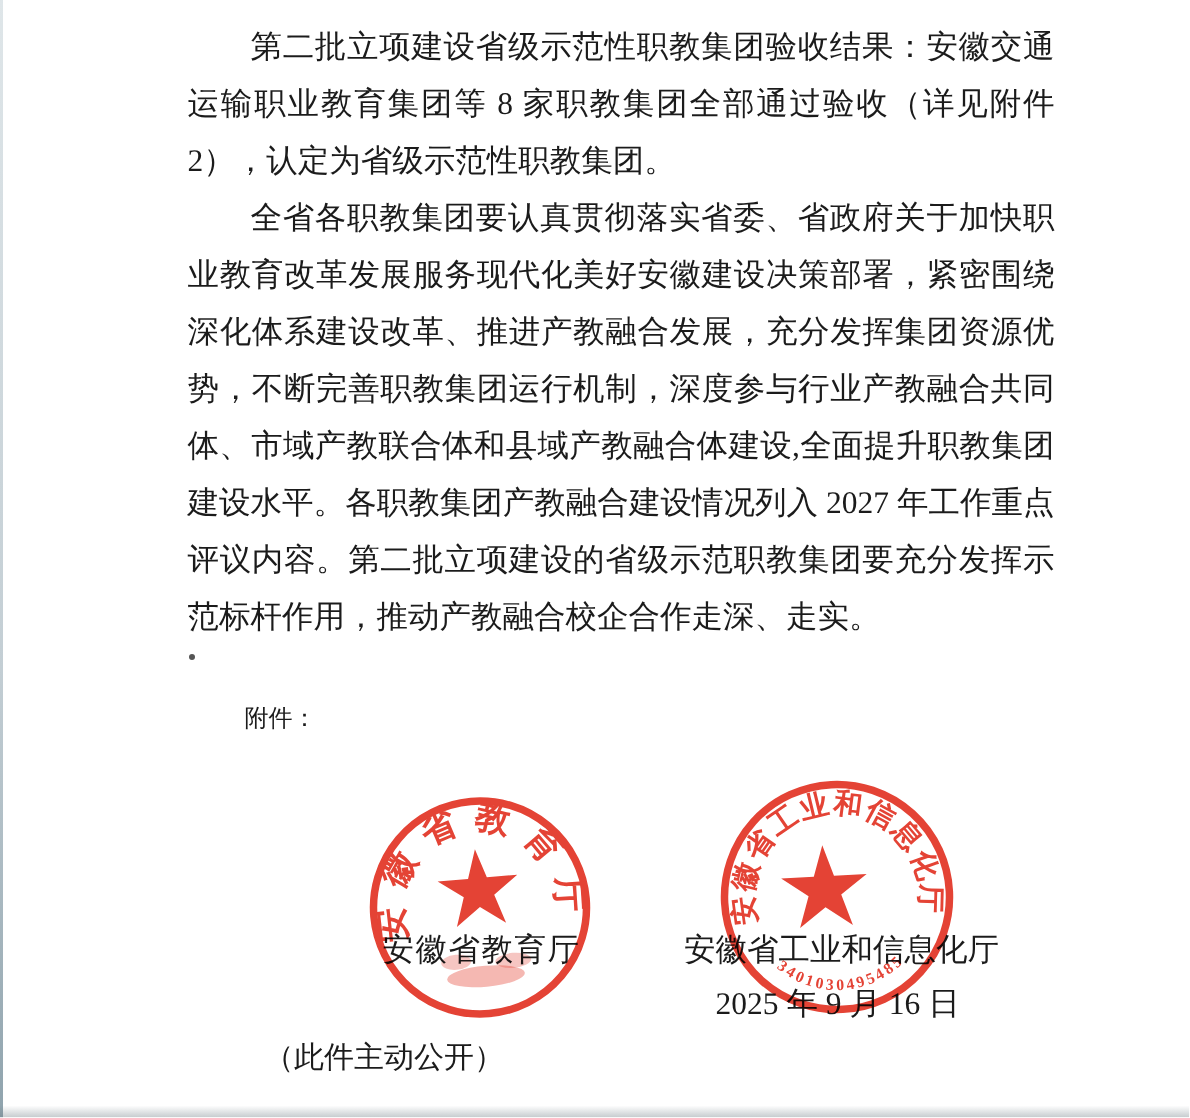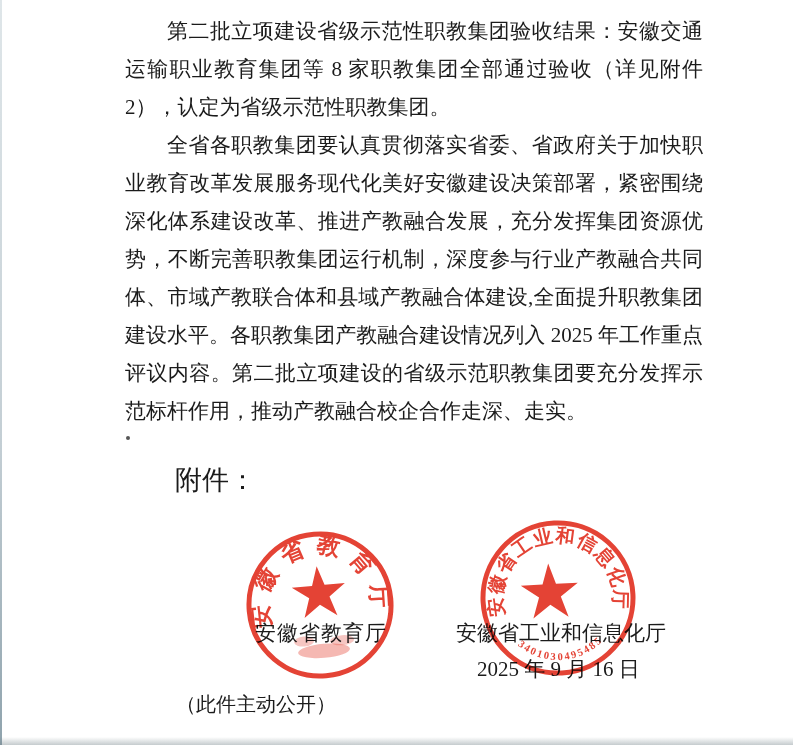--- a/index.html
+++ b/index.html
@@ -7,22 +7,22 @@
     position:relative;width:793px;height:745px;background:#ffffff;overflow:hidden;
     font-family:"Liberation Serif","DejaVu Serif",serif;color:#1b1b1b;
   }
   .left-edge{position:absolute;left:0;top:0;width:2px;height:745px;
     background:linear-gradient(#dfe6e9 0%,#c3ced4 60%,#8fa3ad 100%);}
   .bottom-edge{position:absolute;left:0;bottom:0;width:793px;height:8px;
     background:linear-gradient(rgba(110,125,132,0),rgba(110,125,132,0.40));}
   .body-text{position:absolute;left:125px;top:12px;width:578px;
     font-size:21px;line-height:38px;text-align:justify;font-family:Liberation Serif, serif;}
   .body-text p{margin:0;text-indent:2em;}
-  .attachments{position:absolute;left:175px;top:462px;display:flex;
-    font-size:27px;line-height:36px;white-space:nowrap;}
+  .attachments{position:absolute;left:163px;top:462px;display:flex;
+    font-size:16px;line-height:36px;white-space:nowrap;}
   .attach-label{flex:0 0 auto;}
   .attach-items div{white-space:nowrap;}
   .sig{position:absolute;font-size:21px;white-space:nowrap;}
   .sig-left{left:255px;top:619px;letter-spacing:1px;}
   .sig-right{left:456px;top:619px;}
   .date{position:absolute;left:477px;top:655px;font-size:21px;white-space:nowrap;}
   .footer-note{position:absolute;left:176px;top:691px;font-size:20px;white-space:nowrap;text-align:right;}
   .ink-dot{position:absolute;left:126px;top:436px;width:4px;height:4px;border-radius:50%;background:#555;}
   .seal{position:absolute;mix-blend-mode:multiply;opacity:.93;}
   .seal-left{left:235px;top:520px;transform:rotate(-5deg);}
@@ -32,21 +32,21 @@
 </head>
 <body>
 
 <div class="page">
 
   <div class="left-edge"></div>
   <div class="bottom-edge"></div>
 
   <div class="body-text">
     <p>第二批立项建设省级示范性职教集团验收结果：安徽交通运输职业教育集团等 8 家职教集团全部通过验收（详见附件 2），认定为省级示范性职教集团。</p>
-    <p>全省各职教集团要认真贯彻落实省委、省政府关于加快职业教育改革发展服务现代化美好安徽建设决策部署，紧密围绕深化体系建设改革、推进产教融合发展，充分发挥集团资源优势，不断完善职教集团运行机制，深度参与行业产教融合共同体、市域产教联合体和县域产教融合体建设,全面提升职教集团建设水平。各职教集团产教融合建设情况列入 2025 年工作重点评议内容。第二批立项建设的省级示范职教集团要充分发挥示范标杆作用，推动产教融合校企合作走深、走实。</p>
+    <p>全省各职教集团要认真贯彻落实省委、省政府关于加快职业教育改革发展服务现代化美好安徽建设决策部署，紧密围绕深化体系建设改革、推进产教融合发展，充分发挥集团资源优势，不断完善职教集团运行机制，深度参与行业产教融合共同体、市域产教联合体和县域产教融合体建设,全面提升职教集团建设水平。各职教集团产教融合建设情况列入 2027 年工作重点评议内容。第二批立项建设的省级示范职教集团要充分发挥示范标杆作用，推动产教融合校企合作走深、走实。</p>
   </div>
 
   <div class="ink-dot"></div>
 
   <div class="attachments">
     <div class="attach-label">附件：</div>
   </div>
 
   <div class="sig sig-left">安徽省教育厅</div>
   <div class="sig sig-right">安徽省工业和信息化厅</div>

